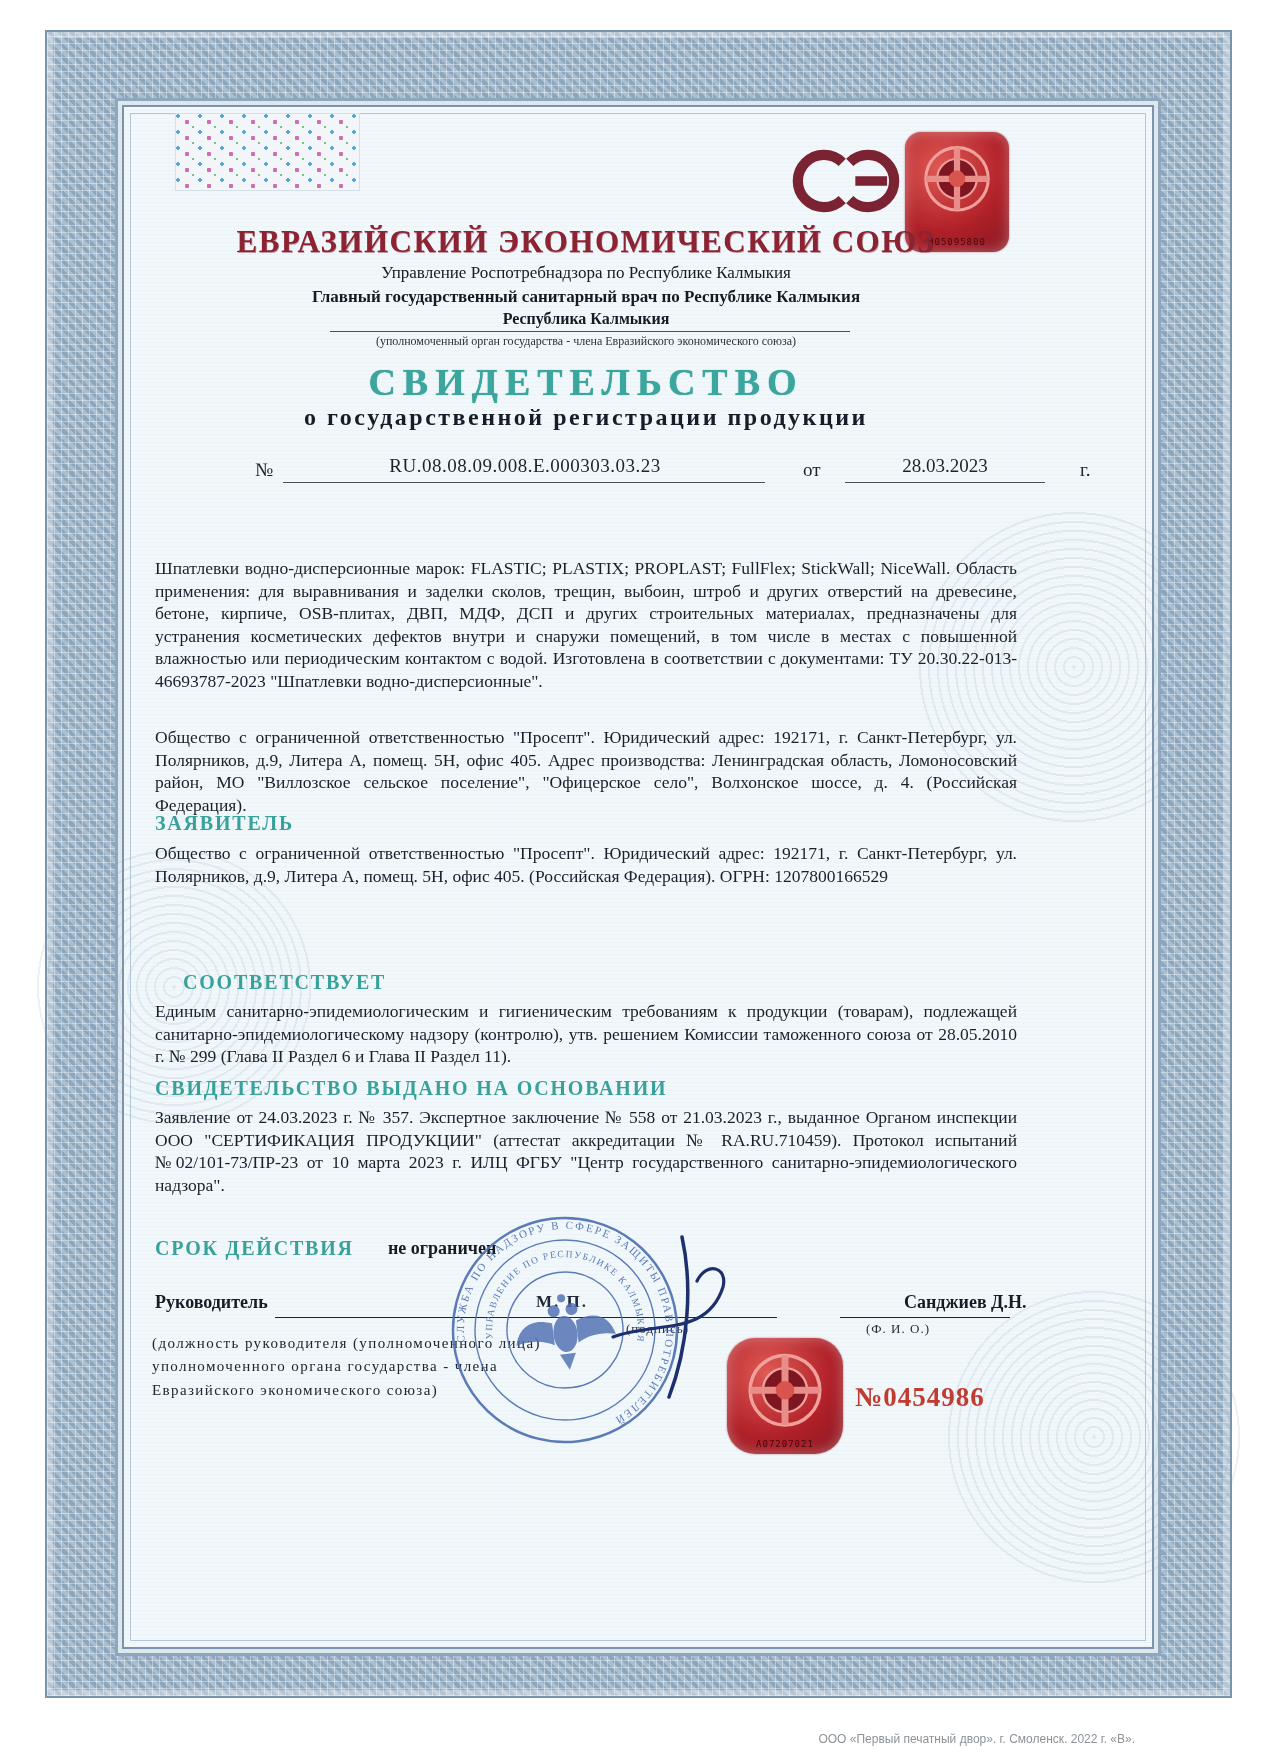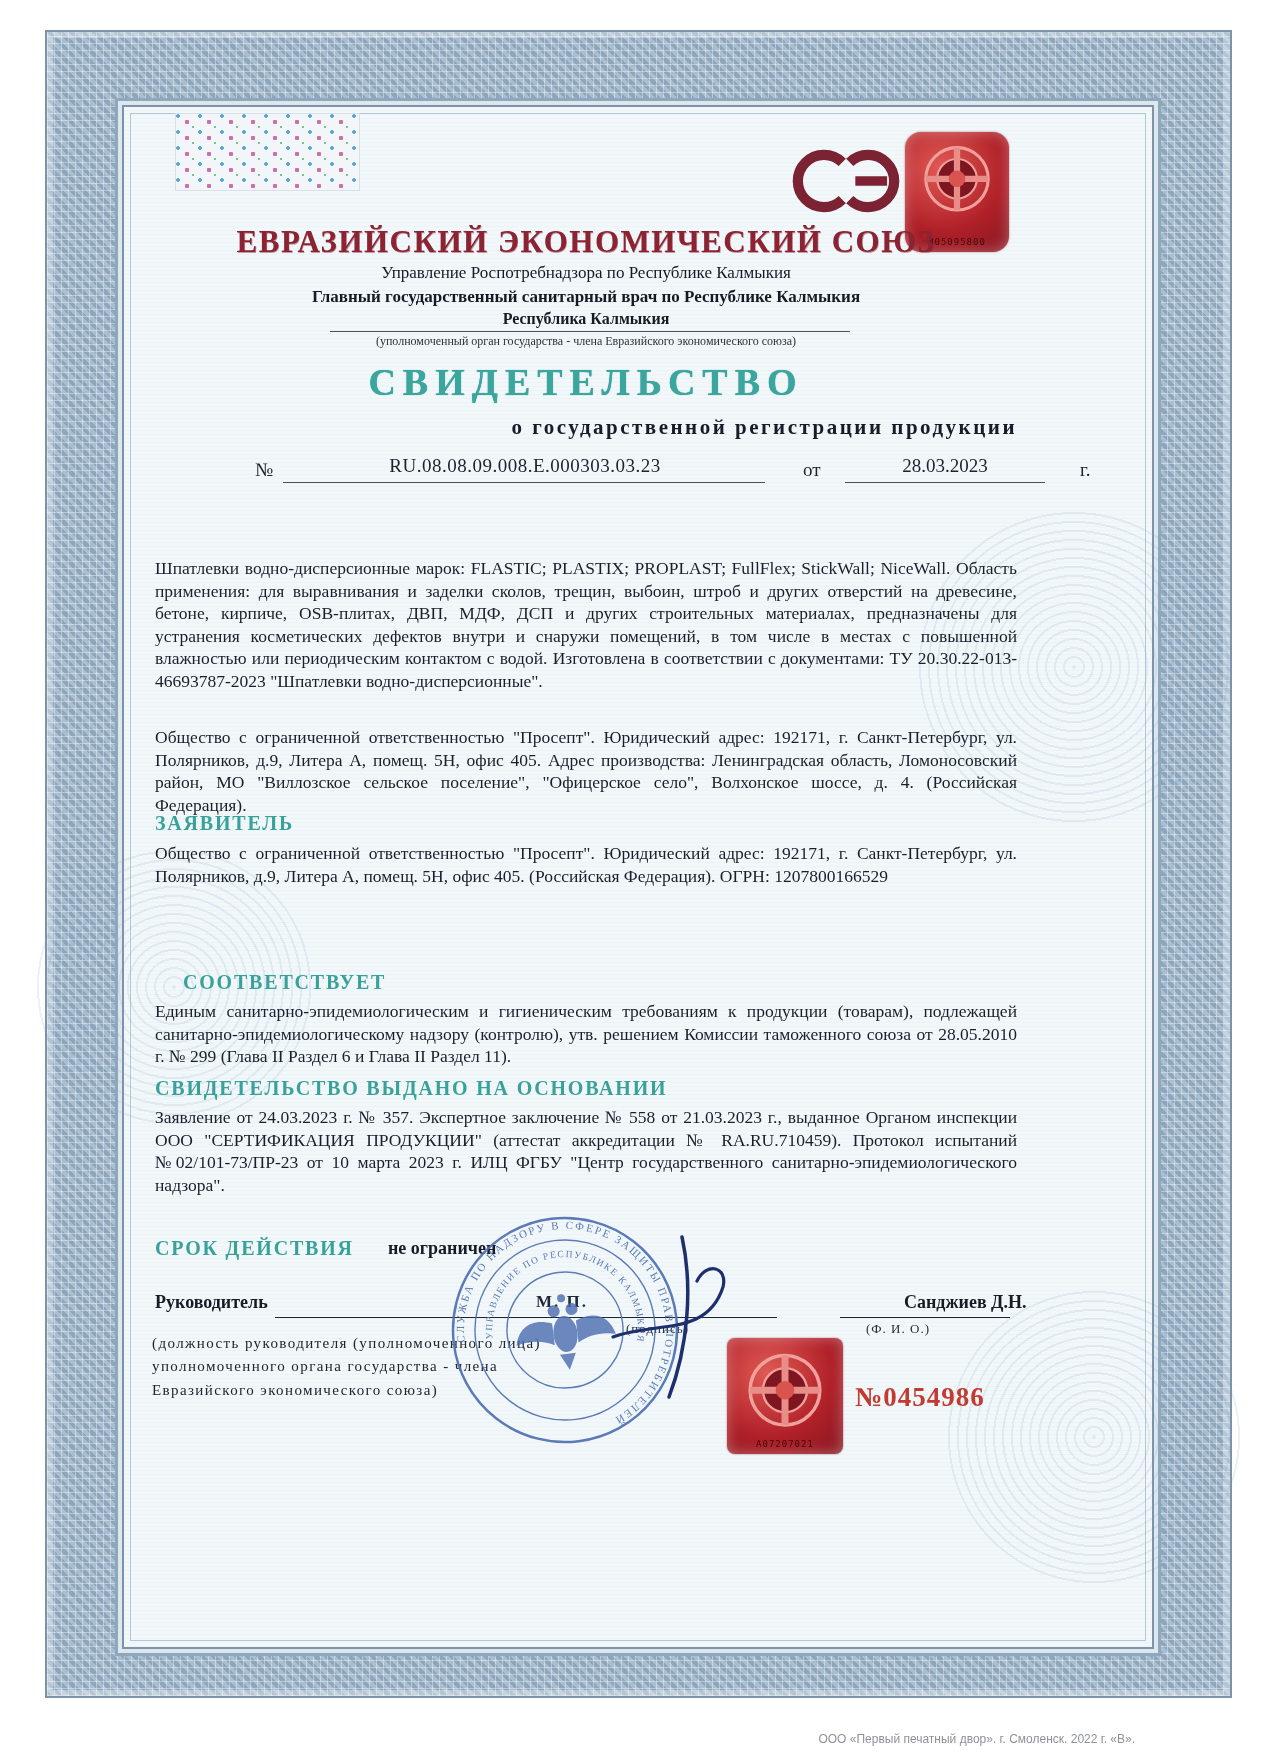--- a/index.html
+++ b/index.html
@@ -38,21 +38,21 @@
     background:
       radial-gradient(circle 5px at 11px 8px,  #cf6db0 42%, rgba(0,0,0,0) 44%),
       radial-gradient(circle 4px at 2px 2px,   #5aa8d8 45%, rgba(0,0,0,0) 47%),
       radial-gradient(circle 3px at 17px 13px, #79c089 48%, rgba(0,0,0,0) 50%),
       #f3f6f9;
     background-size: 22px 16px, 22px 16px, 22px 16px, auto;
     border:1px solid #d7e0e8;
   }
   .eac-logo { position:absolute; left:790px; top:140px; width:112px; height:82px; }
   .holo-red {
-    position:absolute; border-radius:8px;
+    position:absolute; border-radius:28px;
     background: radial-gradient(circle at 35% 30%, #e05a55, #b02028 58%, #871722);
     box-shadow: inset 0 0 14px rgba(255,255,255,.35), 0 0 2px rgba(120,20,25,.6);
   }
   .holo-red-top { left:905px; top:132px; width:104px; height:120px; border-radius:16px; }
   .holo-red-bottom { left:727px; top:1338px; width:116px; height:116px; }
   .holo-num {
     position:absolute; left:0; right:0; bottom:5px; text-align:center;
     font-family:"DejaVu Sans Mono", monospace; font-size:9px; letter-spacing:1px; color:#42080d;
   }
 
@@ -62,22 +62,22 @@
     text-shadow:0.6px 0.6px 0 rgba(139,35,50,.45); }
   .auth1 { position:absolute; left:155px; top:263px; width:862px; text-align:center; font-size:17px; font-weight:400; color:#151a24; }
   .auth2 { position:absolute; left:155px; top:287px; width:862px; text-align:center; font-size:17px; font-weight:700; color:#151a24; }
   .auth3 { position:absolute; left:155px; top:310px; width:862px; text-align:center; font-size:16px; font-weight:700; color:#151a24; }
   .auth-rule { position:absolute; left:330px; top:331px; width:520px; border-top:1px solid #4a4f58; }
   .auth-note { position:absolute; left:155px; top:334px; width:862px; text-align:center; font-size:12px; color:#2c313a; }
 
   .main-title { position:absolute; left:155px; top:360px; width:862px; text-align:center;
     font-size:38px; font-weight:700; letter-spacing:7px; color:#3aa69e;
     text-shadow: 0 0 1px #2e938c; }
-  .sub-title { position:absolute; left:155px; top:415px; width:862px; text-align:right;
-    font-size:21px; font-weight:700; letter-spacing:2.5px; color:#161d29; }
+  .sub-title { position:absolute; left:155px; top:404px; width:862px; text-align:center;
+    font-size:24px; font-weight:700; letter-spacing:2.5px; color:#161d29; }
 
   
   .num-row { position:absolute; left:155px; top:455px; width:862px; height:30px; font-size:19px; color:#1d222c; }
   .no-sign   { position:absolute; left:100px; top:4px; }
   .cert-num  { position:absolute; left:130px; top:0; width:480px; text-align:center; letter-spacing:0.5px; }
   .num-line1 { position:absolute; left:128px; top:27px; width:482px; border-top:1px solid #4a4f58; }
   .ot-sign   { position:absolute; left:648px; top:4px; }
   .cert-date { position:absolute; left:690px; top:0; width:200px; text-align:center; }
   .num-line2 { position:absolute; left:690px; top:27px; width:200px; border-top:1px solid #4a4f58; }
   .g-sign    { position:absolute; left:925px; top:4px; }

